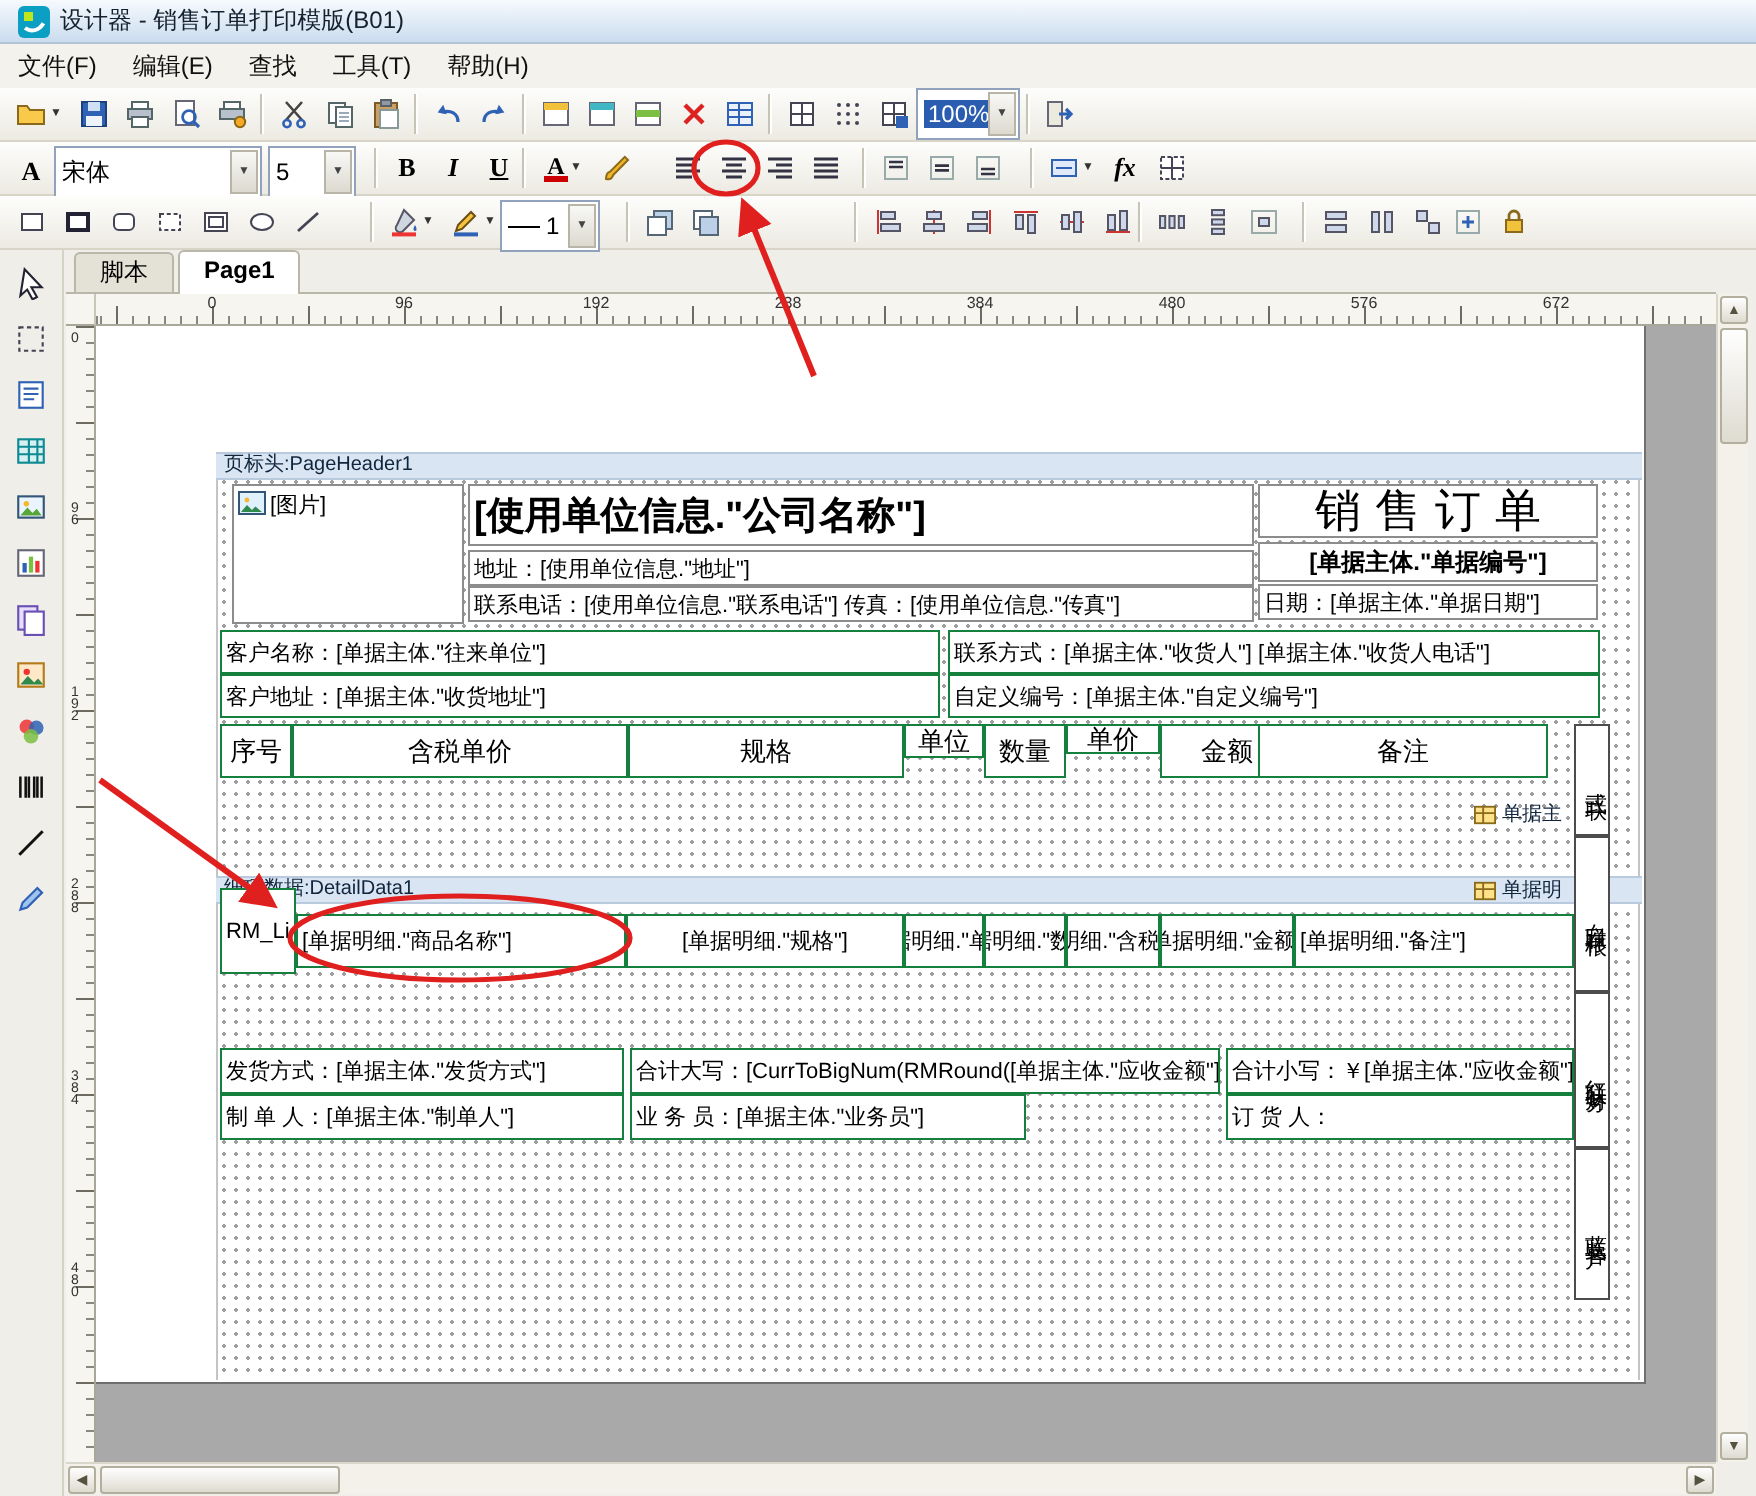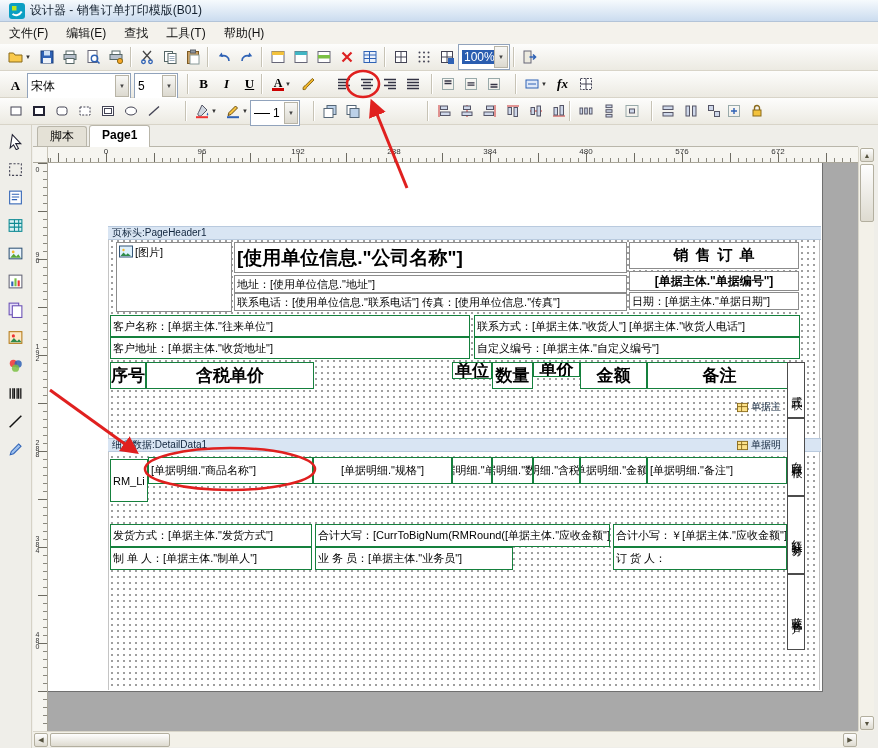--- a/index.html
+++ b/index.html
@@ -72,23 +72,23 @@
     background:#d9e5f3;border-top:1px solid #b9cade;border-bottom:1px solid #b9cade;
     font-size:10px;line-height:12px;padding-left:4px;color:#10243c}
   .src{position:absolute;display:flex;align-items:center;gap:3px;font-size:10px;color:#10243c;height:12px}
   .src svg{width:11px;height:11px}
   .cell{position:absolute;background:#fff;border:1px solid #15803d;box-sizing:border-box;
     font-size:11px;white-space:nowrap;overflow:hidden;display:flex;align-items:center;
     padding:0 2px;color:#000}
   .cell.lt{border-color:#8c8c8c}
   .cell.ctr{justify-content:center}
   .f19{font-size:19px;font-weight:bold}
-  .f17{font-size:15px;font-weight:bold;letter-spacing:7px;padding-left:9px}
+  .f17{font-size:23px;font-weight:normal;letter-spacing:7px;padding-left:9px}
   .f12b{font-size:12px;font-weight:bold}
-  .f13b{font-size:17px;font-weight:bold}
+  .f13b{font-size:13px;font-weight:normal}
   .vcell{position:absolute;left:787px;width:18px;background:#fff;border:1px solid #4c4c4c;
     box-sizing:border-box;writing-mode:vertical-rl;text-orientation:upright;font-size:11px;
     text-align:center;letter-spacing:2px;overflow:hidden;color:#000}
   .picflag{display:flex;align-items:flex-start;gap:2px;align-self:flex-start;padding-top:2px;font-size:11px}
   .picflag svg{width:14px;height:13px}
   
   .vscroll{position:absolute;left:858px;top:147px;width:16px;height:584px;background:#f3f1e9;
     border-left:1px solid #d9d6ca;box-sizing:border-box}
   .hscroll{position:absolute;left:33px;top:731px;width:825px;height:16px;background:#f3f1e9;
     border-top:1px solid #d9d6ca;box-sizing:border-box}
@@ -695,27 +695,28 @@
   <div class="cell lt" style="left:234px;top:293px;width:393px;height:18px">联系电话：[使用单位信息."联系电话"] 传真：[使用单位信息."传真"]</div>
   <div class="cell lt" style="left:629px;top:292px;width:170px;height:18px">日期：[单据主体."单据日期"]</div>
 
   <div class="cell" style="left:110px;top:315px;width:360px;height:22px">客户名称：[单据主体."往来单位"]</div>
   <div class="cell" style="left:474px;top:315px;width:326px;height:22px">联系方式：[单据主体."收货人"] [单据主体."收货人电话"]</div>
   <div class="cell" style="left:110px;top:337px;width:360px;height:22px">客户地址：[单据主体."收货地址"]</div>
   <div class="cell" style="left:474px;top:337px;width:326px;height:22px">自定义编号：[单据主体."自定义编号"]</div>
 
   <div class="cell f13b ctr" style="left:110px;top:362px;width:36px;height:27px">序号</div>
   <div class="cell f13b ctr" style="left:146px;top:362px;width:168px;height:27px">含税单价</div>
+  <div class="cell f13b ctr" style="left:314px;top:362px;width:138px;height:27px">规格</div>
   <div class="cell f13b ctr" style="left:452px;top:362px;width:40px;height:17px">单位</div>
   <div class="cell f13b ctr" style="left:492px;top:362px;width:41px;height:27px">数量</div>
   <div class="cell f13b ctr" style="left:533px;top:362px;width:47px;height:15px">单价</div>
   <div class="cell f13b ctr" style="left:580px;top:362px;width:67px;height:27px">金额</div>
-  <div class="cell f13b ctr" style="left:647px;top:362px;width:145px;height:27px">备注</div>
-
-  <div class="cell" style="left:110px;top:459px;width:38px;height:43px">RM_Li</div>
+  <div class="cell f13b ctr" style="left:629px;top:362px;width:145px;height:27px">备注</div>
+
+  <div class="cell" style="left:110px;top:444px;width:38px;height:43px">RM_Li</div>
   <div class="cell" style="left:148px;top:457px;width:165px;height:27px">[单据明细."商品名称"]</div>
   <div class="cell ctr" style="left:313px;top:457px;width:139px;height:27px">[单据明细."规格"]</div>
   <div class="cell ctr" style="left:452px;top:457px;width:40px;height:27px">[单据明细."单位"]</div>
   <div class="cell ctr" style="left:492px;top:457px;width:41px;height:27px">[单据明细."数量"]</div>
   <div class="cell ctr" style="left:533px;top:457px;width:47px;height:27px">[单据明细."含税单价"]</div>
   <div class="cell ctr" style="left:580px;top:457px;width:67px;height:27px">[单据明细."金额"]</div>
   <div class="cell" style="left:647px;top:457px;width:140px;height:27px">[单据明细."备注"]</div>
 
   <div class="cell" style="left:110px;top:524px;width:202px;height:23px">发货方式：[单据主体."发货方式"]</div>
   <div class="cell" style="left:315px;top:524px;width:295px;height:23px">合计大写：[CurrToBigNum(RMRound([单据主体."应收金额"]))]</div>

